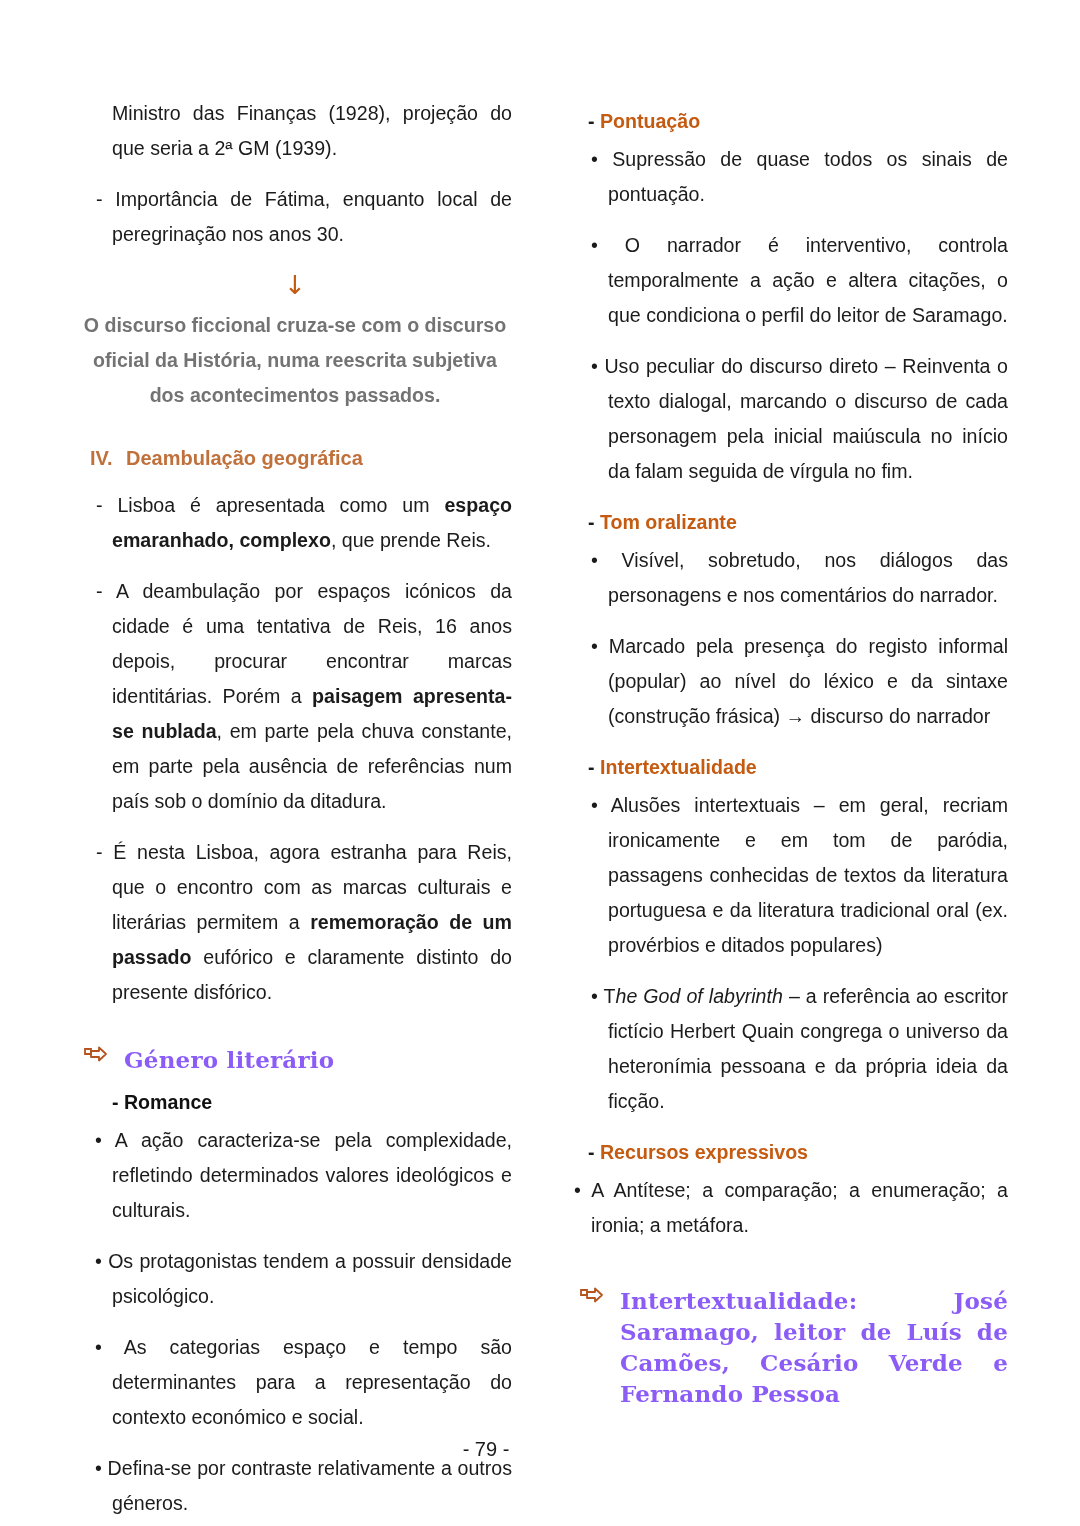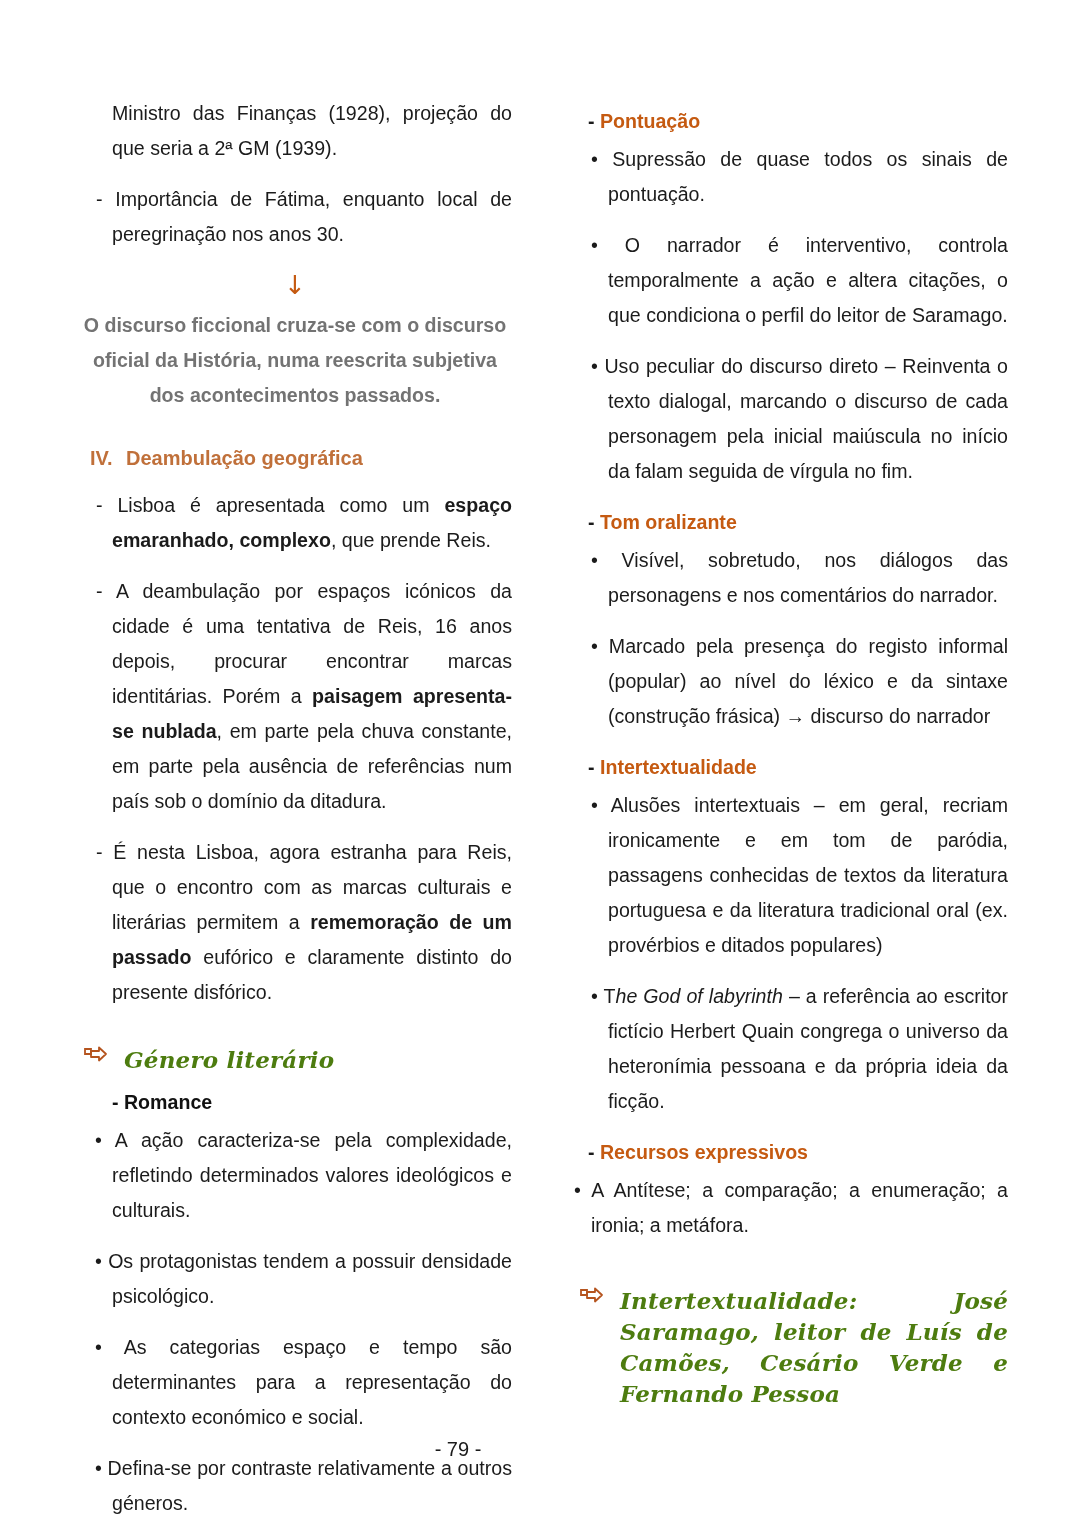--- a/index.html
+++ b/index.html
@@ -104,41 +104,41 @@
     margin: 34px 0 10px 0;
     padding-left: 4px;
   }
   .script-heading .glyph {
     flex: 0 0 auto;
     width: 26px;
     padding-top: 2px;
   }
   .script-heading .sh-text {
     font-family: "DejaVu Serif", serif;
-    font-style: italic;
     font-weight: bold;
     font-size: 23px;
     line-height: 31px;
     letter-spacing: 0.2px;
-    color: #4d7c0f;
+    color: #8b5cf6;
   }
   .script-heading.justified .sh-text {
     text-align: justify;
     text-justify: inter-word;
     width: 400px;
   }
 
   .page-number {
     position: absolute;
     left: 0;
     top: 1438px;
     width: 916px;
     text-align: center;
     font-size: 20px;
     color: #1b1b1b;
+    padding-left: 28px;
   }
 </style>
 </head>
 <body>
 
 <div class="page">
 
   <div class="columns">
 
     <div class="col">

